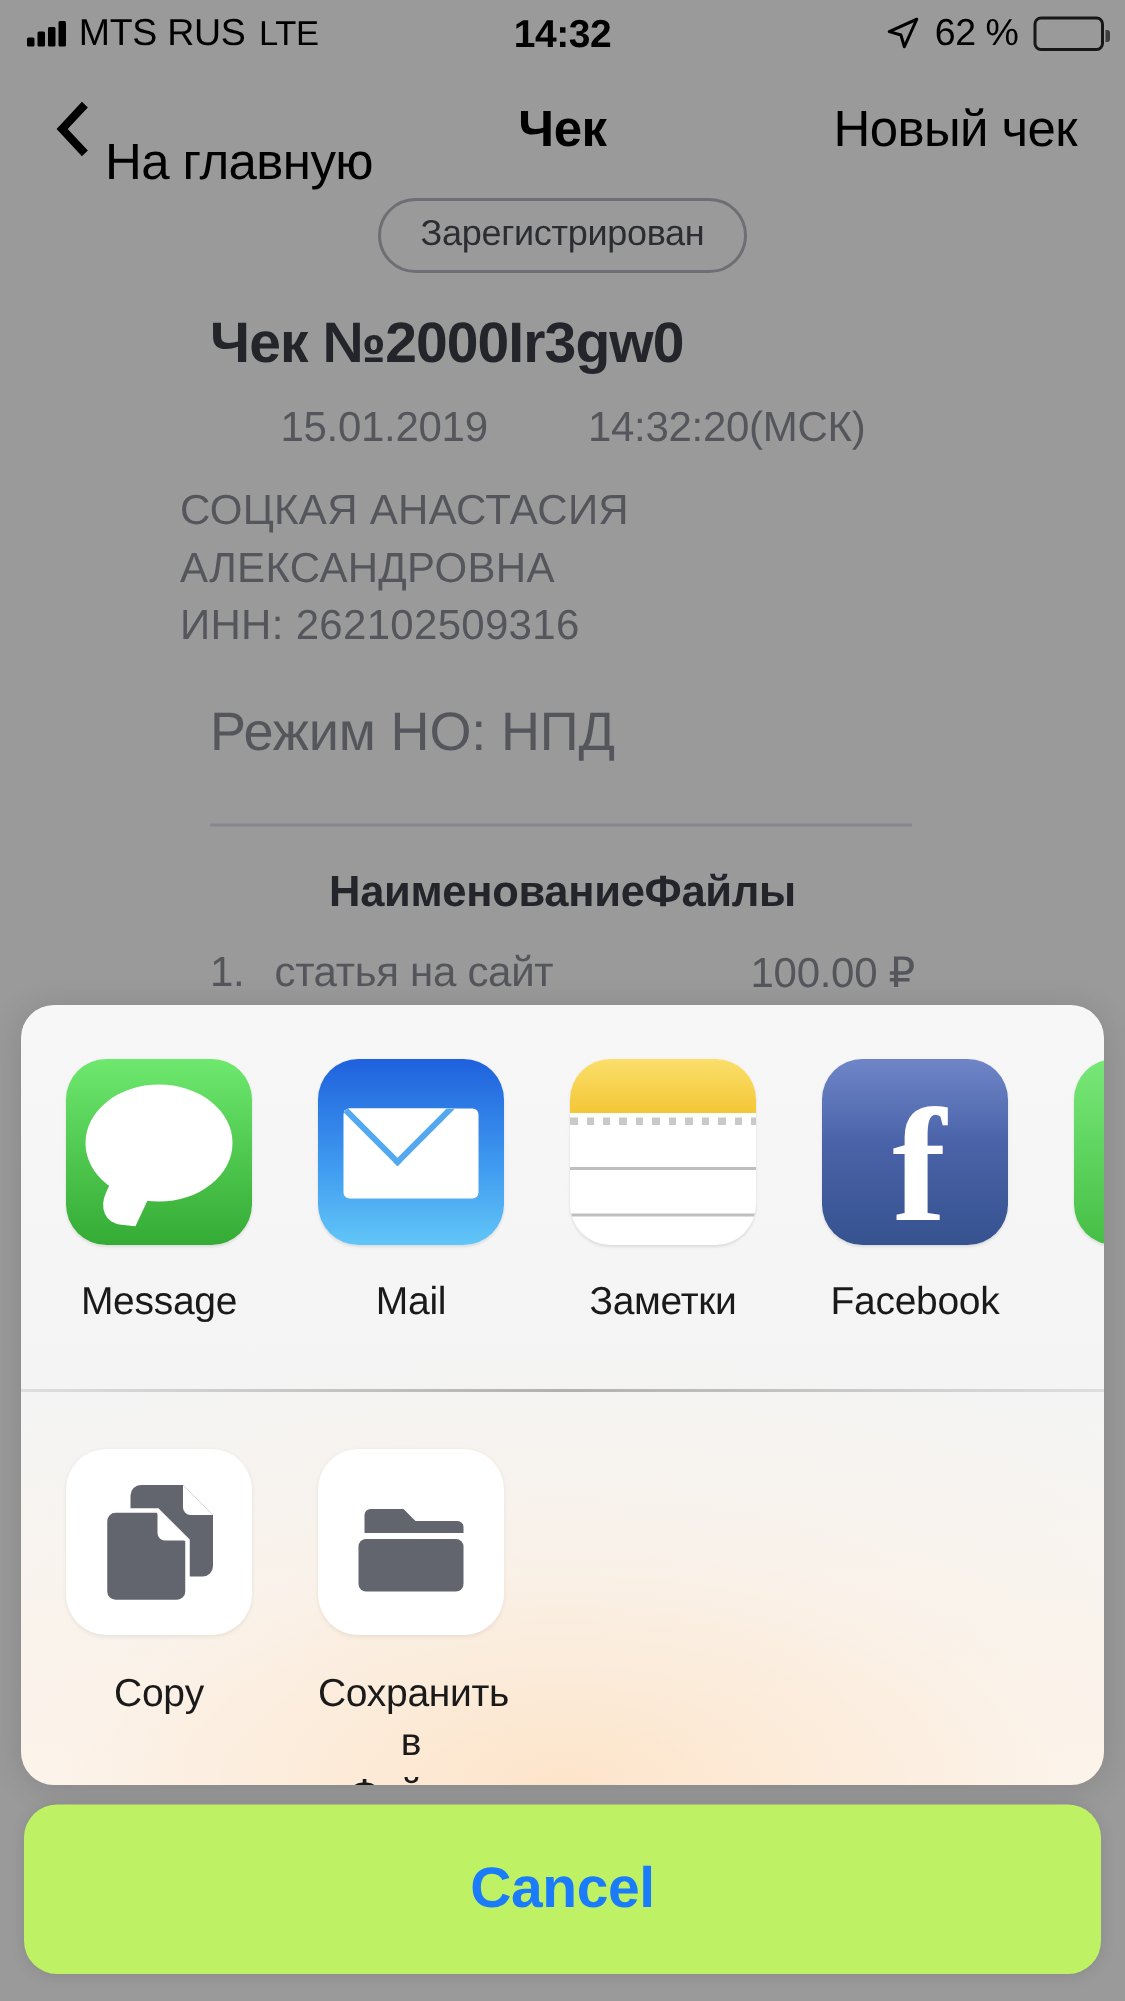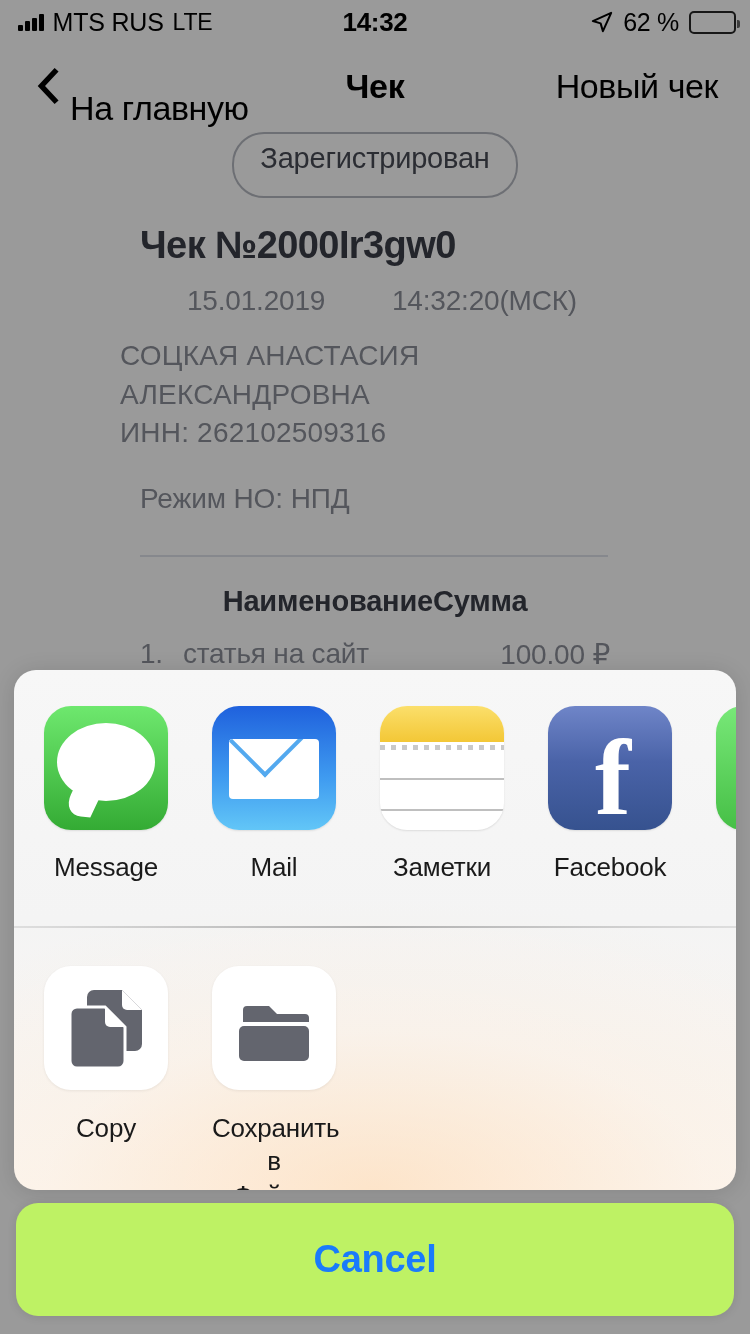--- a/index.html
+++ b/index.html
@@ -62,40 +62,40 @@
   }
   .nav-right{
     position:absolute; right:32px; font-size:34px; letter-spacing:-0.4px;
     cursor:pointer;
   }
 
   
   .receipt{ position:absolute; top:132px; left:0; width:750px; color:#2b2d33; }
   .badge-wrap{ text-align:center; }
   .badge{
-    display:inline-block; padding:8px 26px 21px;
+    display:inline-block; padding:8px 26px 10px;
     border:2px solid #6d6f74; border-radius:32px;
-    font-size:29px; color:#2b2d33; letter-spacing:-0.2px;
+    font-size:24px; color:#2b2d33; letter-spacing:-0.2px;
   }
   .receipt-no{
     margin-top:26px; padding-left:140px;
     font-size:38px; font-weight:bold; letter-spacing:-0.6px; color:#23252b;
   }
   .receipt-meta{
     margin-top:18px; padding-left:140px;
     display:flex; font-size:28px; color:#54565c; letter-spacing:-0.2px;
   }
   .receipt-meta .date{ width:205px;margin-left:47px; }
   .payer{
     margin-top:20px; padding-left:120px;
     font-size:28px; line-height:1.38; color:#54565c; letter-spacing:0.2px;
   }
   .regime{
     margin-top:30px; padding-left:140px;
-    font-size:28px; color:#54565c; letter-spacing:-0.1px;
+    font-size:36px; color:#54565c; letter-spacing:-0.1px;
   }
   .hr{
     margin:40px 0 0 140px; width:468px; height:2px; background:#86888d;
   }
   .tbl-head{
     margin-top:28px; padding:0 140px 0 140px;
     display:flex; justify-content:center;
     font-size:29px; font-weight:bold; color:#23252b; letter-spacing:-0.2px;
   }
   .tbl-row{
@@ -251,21 +251,21 @@
   </div>
   <div class="payer">
     <div>СОЦКАЯ АНАСТАСИЯ</div>
     <div>АЛЕКСАНДРОВНА</div>
     <div>ИНН: 262102509316</div>
   </div>
   <div class="regime">Режим НО: НПД</div>
   <div class="hr"></div>
   <div class="tbl-head">
     <span>Наименование</span>
-    <span>Сумма</span>
+    <span>Файлы</span>
   </div>
   <div class="tbl-row">
     <span class="name">
       <span>1.</span>
       <span>статья на сайт</span>
     </span>
     <span>100.00 ₽</span>
   </div>
 </div>
 

